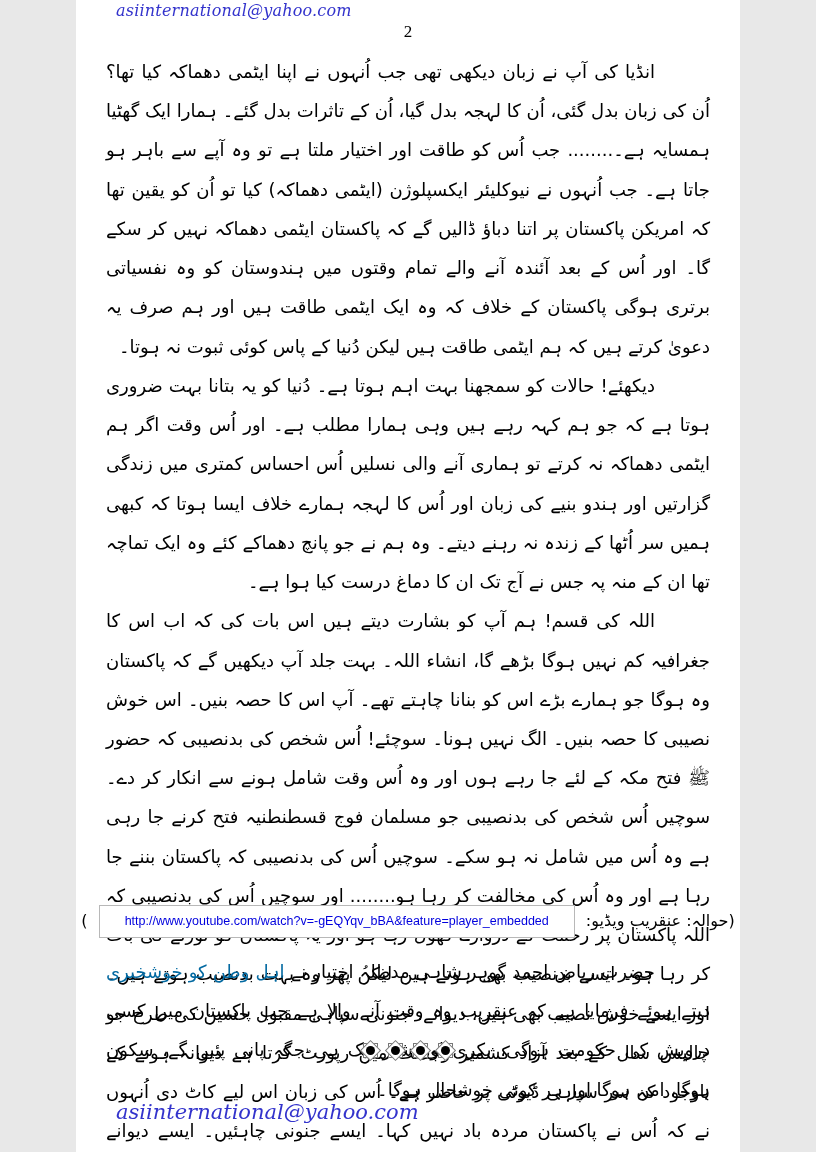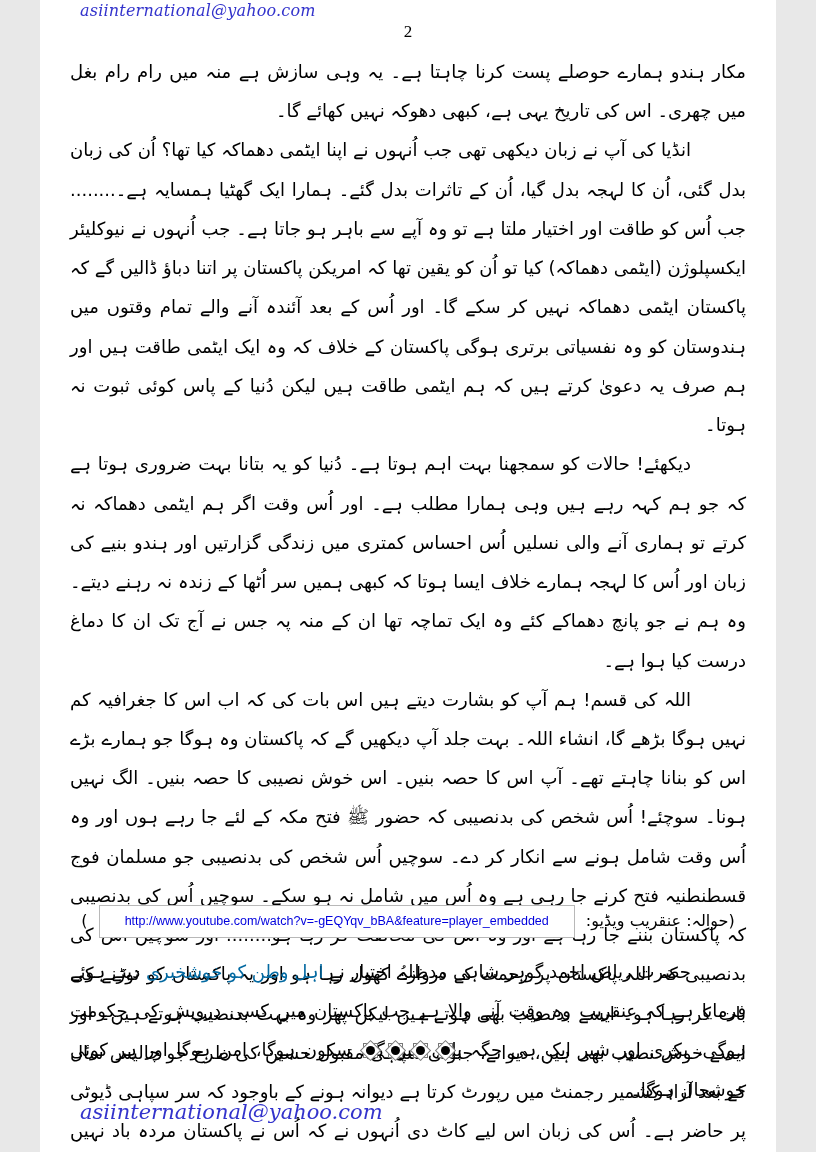--- a/index.html
+++ b/index.html
@@ -1,18 +1,18 @@
 <!DOCTYPE html>
 <html lang="ur"><head>
 <meta charset="utf-8">
 <style>
   html,body{margin:0;padding:0;background:#e8e8e8;}
   .page{
     position:relative;
-    width:736px;height:1152px;
+    width:664px;height:1152px;
     margin:0 auto;
     background:#ffffff;
     overflow:hidden;
     font-family:"DejaVu Sans",sans-serif;
   }
   
   .top-email{
     position:absolute;top:1px;left:40px;
     font-family:"DejaVu Serif",serif;
     font-style:italic;
@@ -119,21 +119,20 @@
 </head>
 <body>
 
 <div class="page">
 
   <div class="top-email">asiinternational@yahoo.com</div>
 
   <div class="page-number">2</div>
 
   <div class="body-text">
-    <p>مکار ہندو ہمارے حوصلے پست کرنا چاہتا ہے۔ یہ وہی سازش ہے منہ میں رام رام بغل میں چھری۔ اس کی تاریخ یہی ہے،  کبھی دھوکہ نہیں کھائے گا۔</p>
     <p class="indent">انڈیا کی آپ نے زبان دیکھی تھی جب اُنہوں نے اپنا ایٹمی دھماکہ کیا تھا؟  اُن کی زبان بدل گئی، اُن کا لہجہ بدل گیا، اُن کے تاثرات بدل گئے۔ ہمارا ایک گھٹیا ہمسایہ ہے۔........ جب اُس کو طاقت اور اختیار ملتا ہے تو وہ آپے سے باہر ہو جاتا ہے۔ جب اُنہوں نے نیوکلیئر ایکسپلوژن (ایٹمی دھماکہ) کیا تو اُن کو یقین تھا کہ امریکن پاکستان پر اتنا دباؤ ڈالیں گے کہ پاکستان ایٹمی دھماکہ نہیں کر سکے گا۔ اور اُس کے بعد آئندہ آنے والے تمام وقتوں میں ہندوستان کو وہ نفسیاتی برتری ہوگی پاکستان کے خلاف کہ وہ ایک ایٹمی طاقت ہیں اور ہم صرف یہ دعویٰ کرتے ہیں کہ ہم ایٹمی طاقت ہیں لیکن دُنیا کے پاس کوئی ثبوت نہ ہوتا۔</p>
     <p class="indent">دیکھئے!  حالات کو سمجھنا بہت اہم ہوتا ہے۔ دُنیا کو یہ بتانا بہت ضروری ہوتا ہے کہ جو ہم کہہ رہے ہیں وہی ہمارا مطلب ہے۔ اور اُس وقت اگر ہم ایٹمی دھماکہ نہ کرتے تو ہماری آنے والی نسلیں اُس احساس کمتری میں زندگی گزارتیں اور ہندو بنیے کی زبان اور اُس کا لہجہ ہمارے خلاف ایسا ہوتا کہ کبھی ہمیں سر اُٹھا کے زندہ نہ رہنے دیتے۔ وہ ہم نے جو پانچ دھماکے کئے وہ ایک تماچہ تھا ان کے منہ پہ جس نے آج تک ان کا دماغ درست کیا ہوا ہے۔</p>
     <p class="indent">اللہ کی قسم!  ہم آپ کو بشارت دیتے ہیں اس بات کی کہ اب اس کا جغرافیہ کم نہیں ہوگا بڑھے گا،  انشاء اللہ۔ بہت جلد آپ دیکھیں گے کہ پاکستان وہ ہوگا جو ہمارے بڑے اس کو بنانا چاہتے تھے۔ آپ اس کا حصہ بنیں۔ اس خوش نصیبی کا حصہ بنیں۔ الگ نہیں ہونا۔ سوچئے!  اُس شخص کی بدنصیبی کہ حضور ﷺ فتح مکہ کے لئے جا رہے ہوں اور وہ اُس وقت شامل ہونے سے انکار کر دے۔ سوچیں اُس شخص کی بدنصیبی جو مسلمان فوج قسطنطنیہ فتح کرنے جا رہی ہے وہ اُس میں شامل نہ ہو سکے۔ سوچیں اُس کی بدنصیبی کہ پاکستان بننے جا رہا ہے اور وہ اُس کی مخالفت کر رہا ہو........  اور سوچیں اُس کی بدنصیبی کہ اللہ پاکستان پر رحمت کے دروازے کھول رہا ہو اور یہ پاکستان کو توڑنے کی بات کر رہا ہو۔ ایسے بدنصیب بھی ہوتے ہیں لیکن پھر وہ بہت بدنصیب ہوتے ہیں۔ اور ایسے خوش نصیب بھی ہیں،  دیوانے،  جنونی سپاہی مقبول حسین کی طرح جو چالیس سال کے بعد آزاد کشمیر رجمنٹ میں رپورٹ کرتا ہے دیوانہ ہونے کے باوجود کہ سر سپاہی ڈیوٹی پر حاضر ہے۔ اُس کی زبان اس لیے کاٹ دی اُنہوں نے کہ اُس نے پاکستان مردہ باد نہیں کہا۔ ایسے جنونی چاہئیں۔ ایسے دیوانے چاہئیں۔ لاکھ فرزانیاں اور لاکھ عقلمندیاں ایسے دیوانوں پر قربان۔'' (دفاعی تجزیہ نگار زید حامد)</p>
   </div>
 
   <div class="reference-line">
     <span class="ref-label">(حوالہ:  عنقریب ویڈیو: </span><span class="youtube-url">http://www.youtube.com/watch?v=-gEQYqv_bBA&amp;feature=player_embedded</span><span class="ref-label"> )</span>
   </div>
 
   <div class="closing-text">

